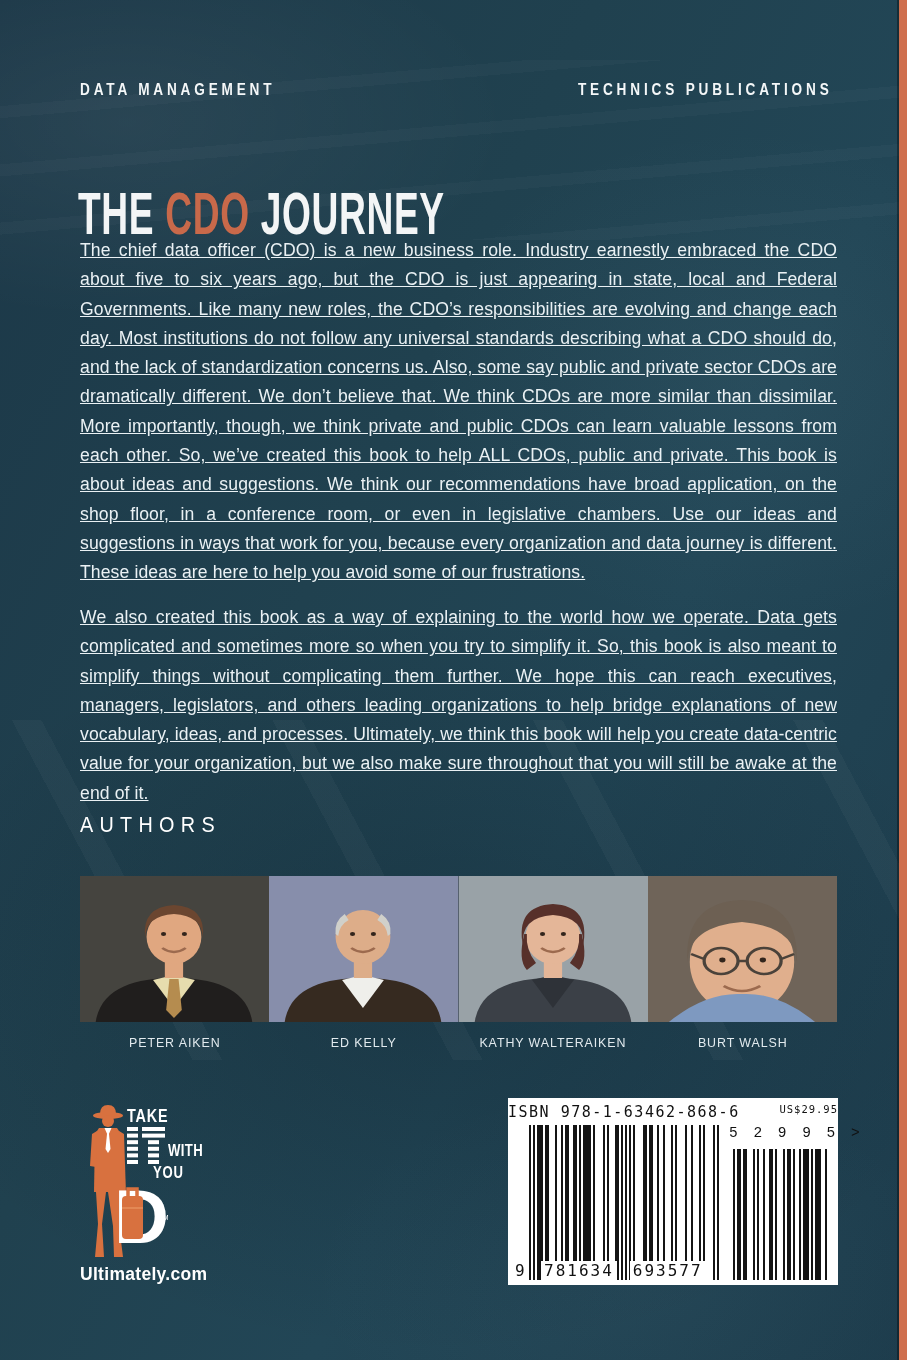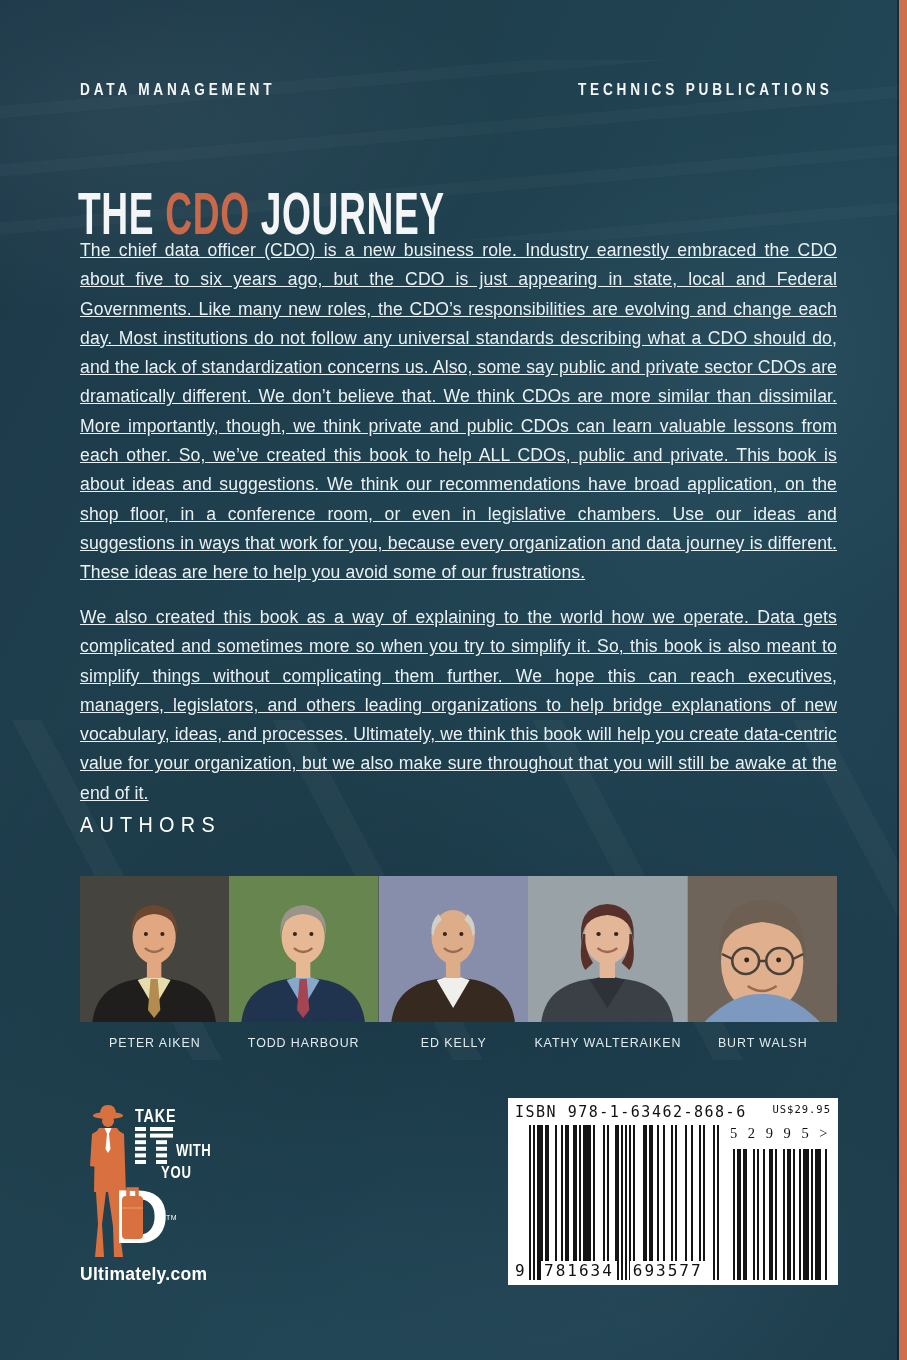--- a/index.html
+++ b/index.html
@@ -36,43 +36,43 @@
 
   .authors-row{position:absolute;left:80px;top:876px;width:757px;display:flex;}
   .author{flex:1 0 0;display:flex;flex-direction:column;align-items:center;}
   .photo{width:100%;height:146px;overflow:hidden;background:#46525a;}
   .photo svg{display:block;width:100%;height:100%;}
   .author-name{margin-top:13px;font-size:13.5px;letter-spacing:1px;color:#e2eaee;white-space:nowrap;}
   .author-name span{display:inline-block;transform:scaleX(.92);}
 
   .brand{position:absolute;left:78px;top:1102px;width:180px;height:165px;}
   .brand svg.man{position:absolute;left:0;top:2px;width:92px;height:160px;}
-  .slogan{position:absolute;left:8px;top:0;width:180px;height:120px;color:#fff;}
+  .slogan{position:absolute;left:0;top:0;width:180px;height:120px;color:#fff;}
   .slog-take{position:absolute;left:49px;top:4px;font-size:18px;font-weight:bold;letter-spacing:1px;transform:scaleX(.8);transform-origin:left top;}
   .it-icon{position:absolute;left:49px;top:25px;width:38px;height:37px;}
   .slog-with{position:absolute;left:90px;top:40px;font-size:16px;font-weight:bold;letter-spacing:.5px;transform:scaleX(.82);transform-origin:left top;}
   .slog-you{position:absolute;left:75px;top:62px;font-size:16px;font-weight:bold;letter-spacing:1px;transform:scaleX(.82);transform-origin:left top;}
   .tm{position:absolute;left:80px;top:112px;font-size:7px;color:#fff;letter-spacing:.5px;}
   .website{position:absolute;left:80px;top:1264px;font-size:17.5px;font-weight:bold;color:#fff;letter-spacing:.3px;}
 
   .barcode{position:absolute;left:508px;top:1098px;width:330px;height:187px;background:#fff;
-    box-sizing:border-box;padding:5px 7px;color:#111;}
+    box-sizing:border-box;padding:5px 0;color:#111;}
   .bc-top{display:flex;justify-content:space-between;align-items:flex-start;
     font-family:"DejaVu Sans Mono",monospace;}
   .bc-isbn{font-size:15px;letter-spacing:1.5px;white-space:nowrap;}
   .bc-price{font-size:10.5px;letter-spacing:1px;margin-top:0;}
   .bc-bars{position:absolute;left:7px;right:7px;top:27px;bottom:5px;}
   .bc-main{position:absolute;left:0;top:0;width:206px;height:155px;}
   .bc-main svg{position:absolute;left:14px;top:0;width:190px;height:155px;}
   .bc-digits{position:absolute;left:0;bottom:-1px;width:100%;display:flex;align-items:flex-end;
     font-family:"DejaVu Sans Mono",monospace;font-size:16px;letter-spacing:2px;line-height:20px;}
   .bc-digits .d9{width:13px;background:#fff;}
   .bc-digits .grp{background:#fff;padding:0 3px;margin-left:13px;}
   .bc-supp{position:absolute;right:0;top:0;width:102px;height:155px;}
-  .bc-supp-label{font-family:Liberation Serif, serif;font-size:14.5px;letter-spacing:3.5px;
+  .bc-supp-label{font-family:Liberation Mono, monospace;font-size:14.5px;letter-spacing:3.5px;
     text-align:right;white-space:nowrap;}
   .bc-supp svg{position:absolute;left:2px;top:24px;width:96px;height:131px;}
 </style>
 </head>
 <body>
 
 <div class="cover">
   <div class="tex-band"></div>
   <div class="tex-streaks"></div>
   <div class="spine"></div>
@@ -97,37 +97,20 @@
             <path d="M68.5 103 L75.5 103 L78 134 L72 142 L66 134 Z" fill="#b58c4f"></path>
             <rect x="65" y="86" width="14" height="16" fill="#e0a780"></rect>
             <ellipse cx="72" cy="61" rx="21" ry="27" fill="#e0a780"></ellipse>
             <path d="M50 62 Q47 31 72 29 Q97 31 94 62 Q94 40 72 38 Q50 40 50 62Z" fill="#6b4630"></path>
             <circle cx="64" cy="58" r="2" fill="#32251c"></circle>
             <circle cx="80" cy="58" r="2" fill="#32251c"></circle>
             <path d="M63 72 Q72 80 81 72" stroke="#9c6a4e" stroke-width="2.2" fill="none"></path>
           </svg>
         </div>
         <div class="author-name"><span>PETER AIKEN</span></div>
-      </div>
-      <div class="author">
-        <div class="photo">
-          <svg viewBox="0 0 145 146" preserveAspectRatio="none">
-            <rect width="145" height="146" fill="#67854e"></rect>
-            <path d="M12 146 C16 112 42 102 72 102 C102 102 128 112 132 146 Z" fill="#20334f"></path>
-            <path d="M56 104 L72 99 L88 104 L72 132 Z" fill="#87a8ca"></path>
-            <path d="M68.5 103 L75.5 103 L78 134 L72 142 L66 134 Z" fill="#a34553"></path>
-            <rect x="65" y="86" width="14" height="16" fill="#e6b994"></rect>
-            <ellipse cx="72" cy="61" rx="21" ry="27" fill="#e6b994"></ellipse>
-            <path d="M50 62 Q47 31 72 29 Q97 31 94 62 Q94 40 72 38 Q50 40 50 62Z" fill="#9a948b"></path>
-            <circle cx="64" cy="58" r="2" fill="#32251c"></circle>
-            <circle cx="80" cy="58" r="2" fill="#32251c"></circle>
-            <path d="M63 72 Q72 80 81 72" stroke="#9c6a4e" stroke-width="2.2" fill="none"></path>
-          </svg>
-        </div>
-        <div class="author-name"><span>TODD HARBOUR</span></div>
       </div>
       <div class="author">
         <div class="photo">
           <svg viewBox="0 0 145 146" preserveAspectRatio="none">
             <rect width="145" height="146" fill="#878eab"></rect>
             <path d="M12 146 C16 112 42 102 72 102 C102 102 128 112 132 146 Z" fill="#362a20"></path>
             <path d="M56 104 L72 99 L88 104 L72 132 Z" fill="#efefeb"></path>
             <rect x="65" y="86" width="14" height="16" fill="#ddad89"></rect>
             <ellipse cx="72" cy="61" rx="21" ry="27" fill="#ddad89"></ellipse>
             <path d="M51 58 Q50 45 58 38 L61 44 Q54 49 53 60 Z" fill="#d0d0ca"></path>

